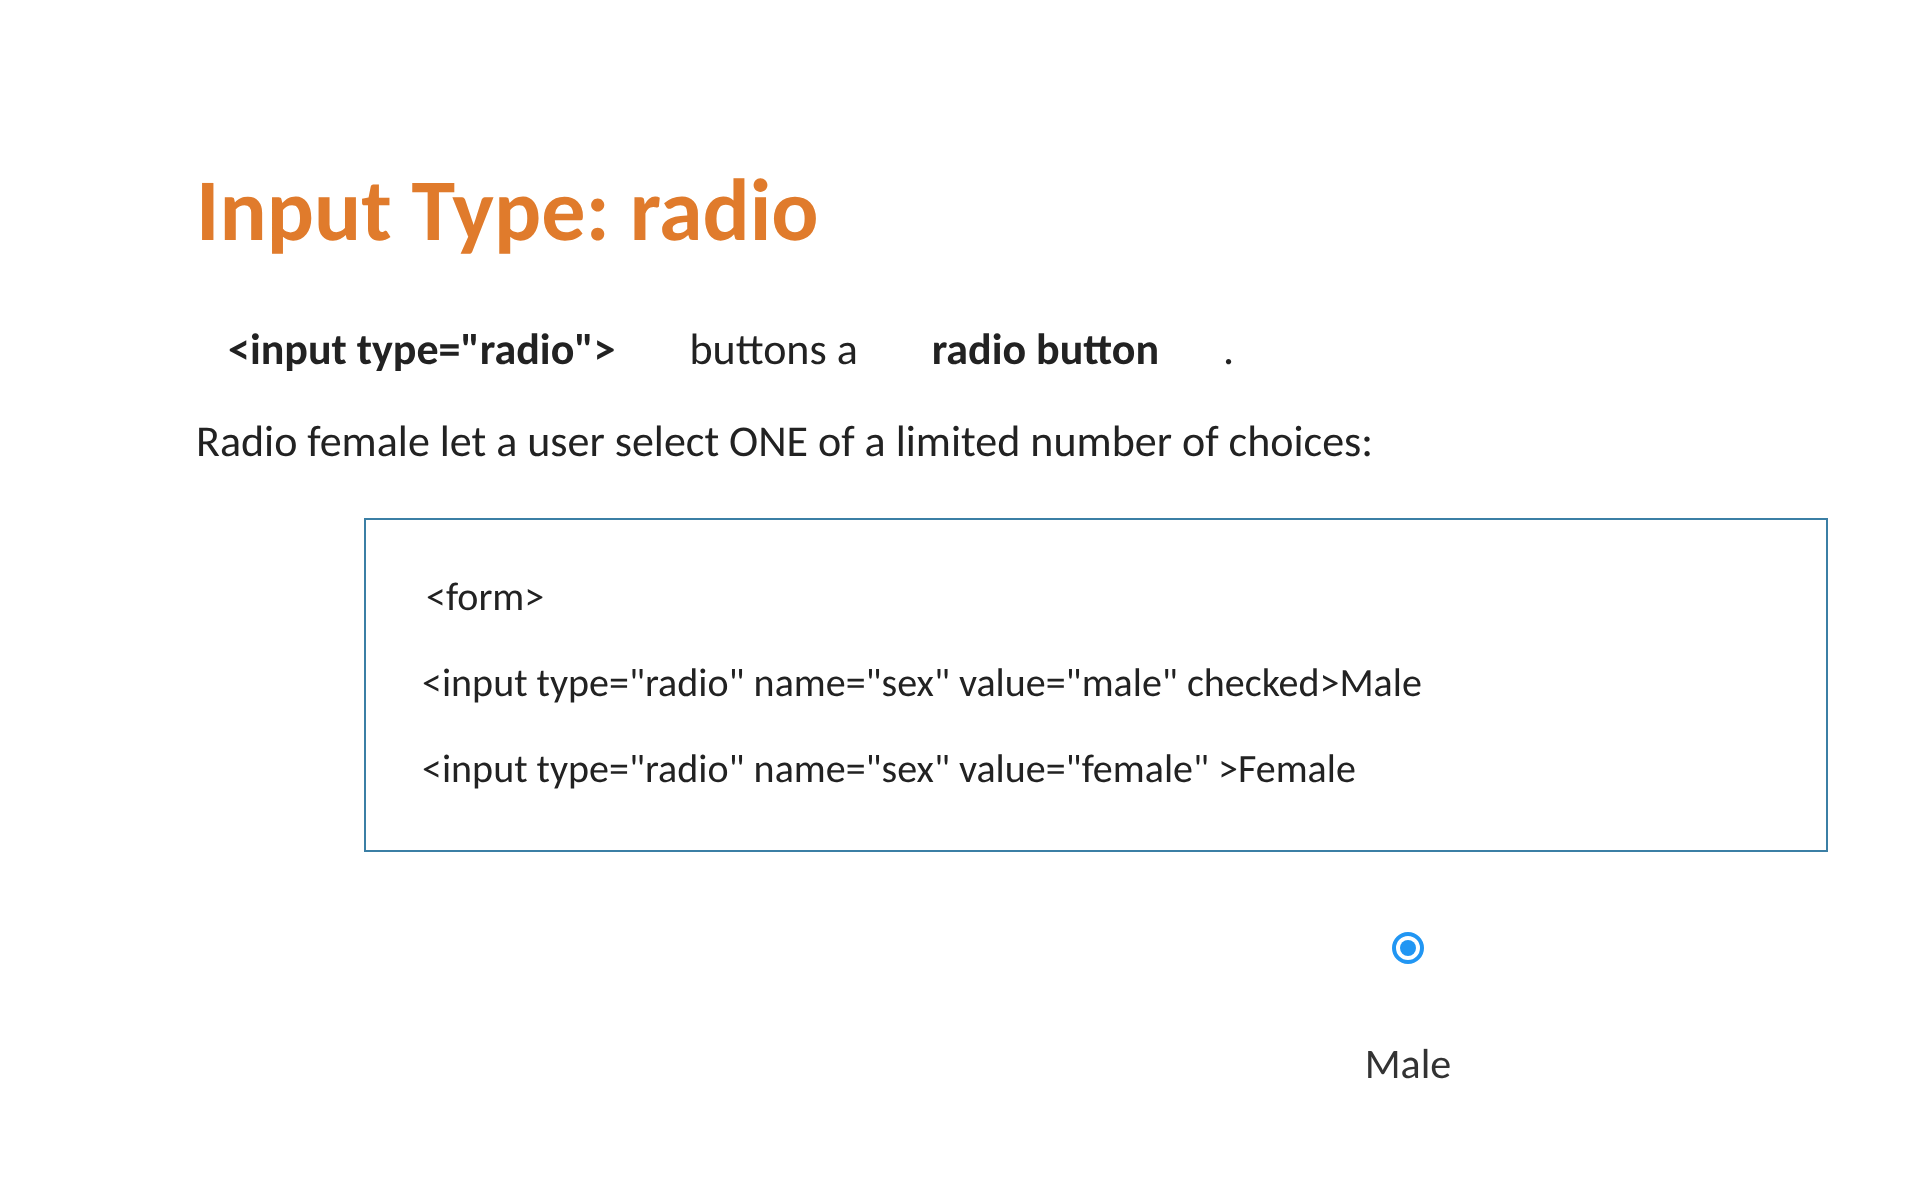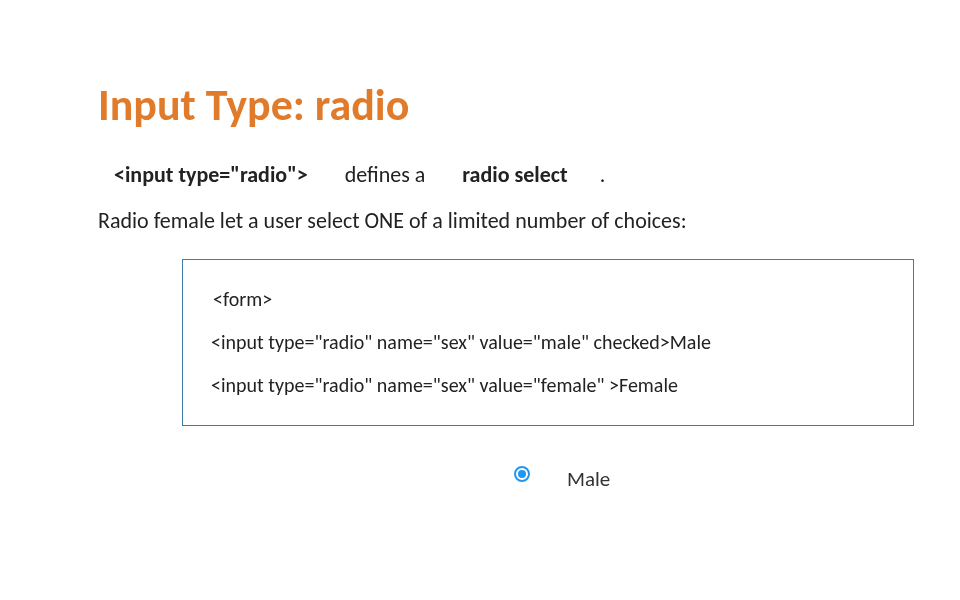--- a/index.html
+++ b/index.html
@@ -33,24 +33,26 @@
       line-height: 1.35;
       color: #222;
     }
     .indent { margin-left: 14px; }
     .radio-demo {
       margin-left: 400px;
       margin-top: 6px;
     }
     .radio-row {
       display: flex;
+      align-items: center;
       font-size: 21px;
       color: #333;
       line-height: 1.25;
       gap: 5px;
+      flex-direction: column;
     }
     .radio-circle {
       width: 16px;
       height: 16px;
       border-radius: 50%;
       display: inline-flex;
       align-items: center;
       justify-content: center;
       flex-shrink: 0;
     }
@@ -69,21 +71,21 @@
       border: 1.5px solid #999;
       background: #fff;
     }
   </style>
 </head>
 <body>
 
 <h1 class="title">Input Type: radio</h1>
 
 <p class="desc-line">
-  <span class="bold">&lt;input type="radio"&gt;</span><span> defines a </span><span class="bold">radio select</span><span>.</span>
+  <span class="bold">&lt;input type="radio"&gt;</span><span> buttons a </span><span class="bold">radio button</span><span>.</span>
 </p>
 <p class="desc-line">Radio female let a user select ONE of a limited number of choices:</p>
 
 <div class="code-box">
   <div>&lt;form&gt;</div>
   <div class="indent">&lt;input type="radio" name="sex" value="male" checked&gt;Male</div>
   <div class="indent">&lt;input type="radio" name="sex" value="female" &gt;Female</div>
 </div>
 
 <div class="radio-demo">

